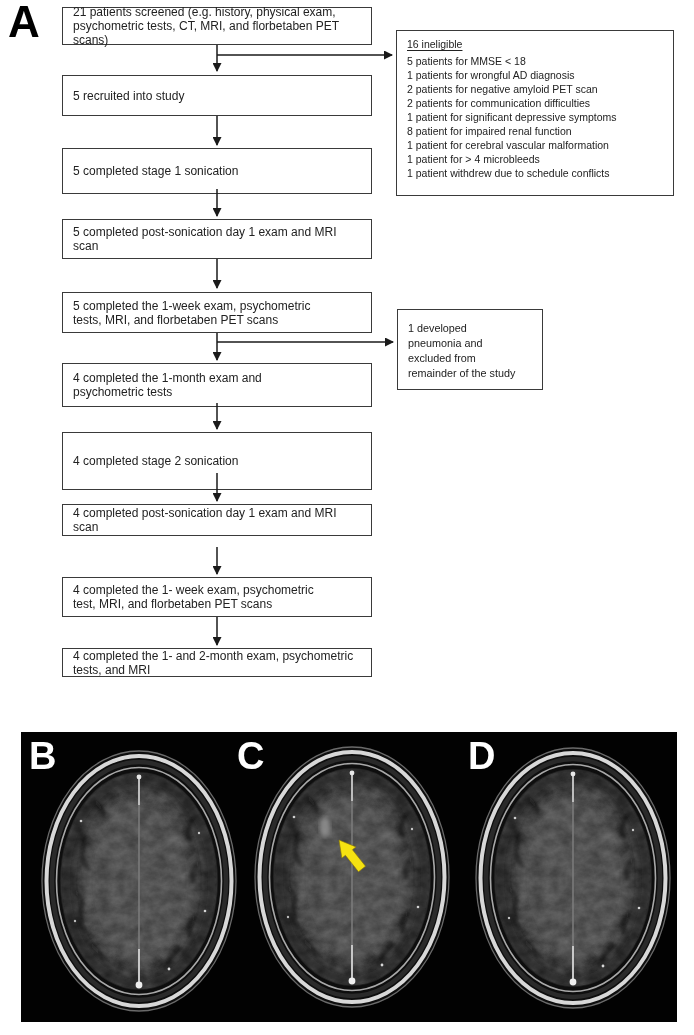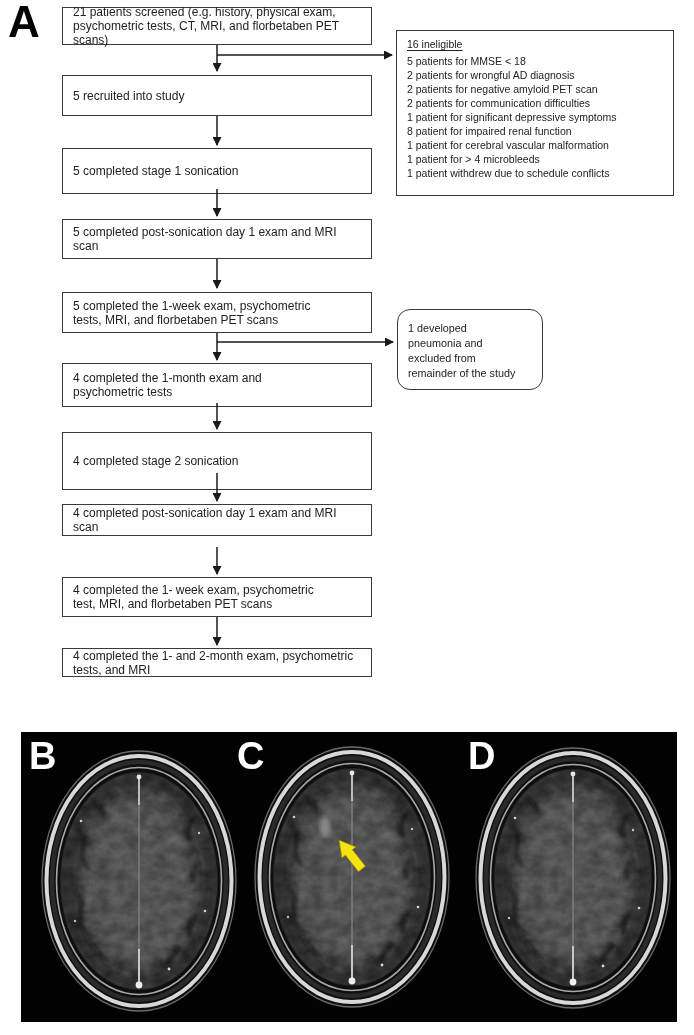--- a/index.html
+++ b/index.html
@@ -44,21 +44,20 @@
   }
   .ineligible-title{
     text-decoration:underline;
     text-underline-offset:2px;
     margin-bottom:3px;
   }
   .excluded-box{
     left:397px;top:309px;width:146px;height:81px;
     padding:11px 8px 0 10px;font-size:10.8px;line-height:15px;
     white-space:pre-line;
-    border-radius:13px;
   }
   .arrows-svg{position:absolute;left:0;top:0;pointer-events:none;}
   
   .mri-panel{
     position:absolute;left:21px;top:732px;width:656px;height:290px;
     background:var(--mri-panel-bg,#020202);
   }
   .mri-label{
     position:absolute;top:5px;
     font-size:38px;font-weight:800;line-height:1;
@@ -91,21 +90,21 @@
     <div class="flow-box" style="top:504px;height:32px">4 completed post-sonication day 1 exam and MRI
 scan</div>
     <div class="flow-box" style="top:577px;height:40px">4 completed the 1- week exam, psychometric
 test, MRI, and florbetaben PET scans</div>
     <div class="flow-box" style="top:648px;height:29px">4 completed the 1- and 2-month exam, psychometric
 tests, and MRI</div>
 
     <div class="side-box ineligible-box">
       <div class="ineligible-title">16 ineligible</div>
       <div>5 patients for MMSE &lt; 18</div>
-      <div>2 patients for wrongful AD diagnosis</div>
+      <div>1 patients for wrongful AD diagnosis</div>
       <div>2 patients for negative amyloid PET scan</div>
       <div>2 patients for communication difficulties</div>
       <div>1 patient for significant depressive symptoms</div>
       <div>8 patient for impaired renal function</div>
       <div>1 patient for cerebral vascular malformation</div>
       <div>1 patient for &gt; 4 microbleeds</div>
       <div>1 patient withdrew due to schedule conflicts</div>
     </div>
 
     <div class="side-box excluded-box">1 developed

